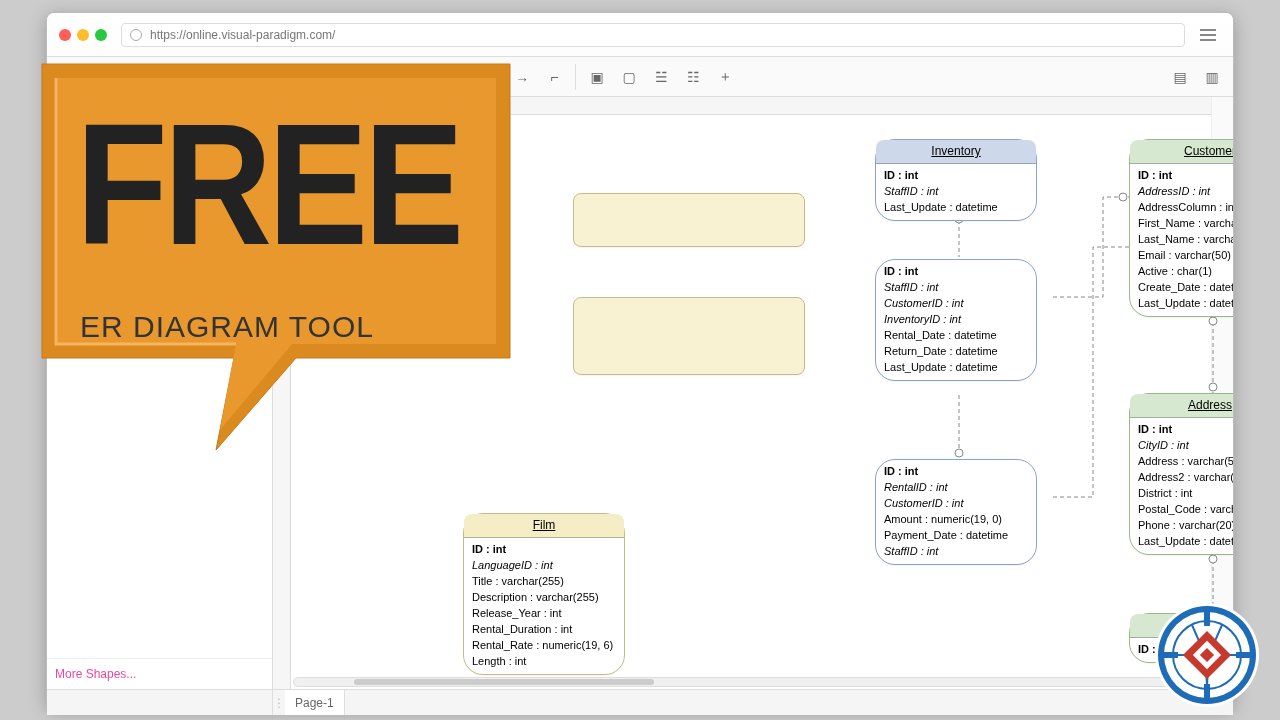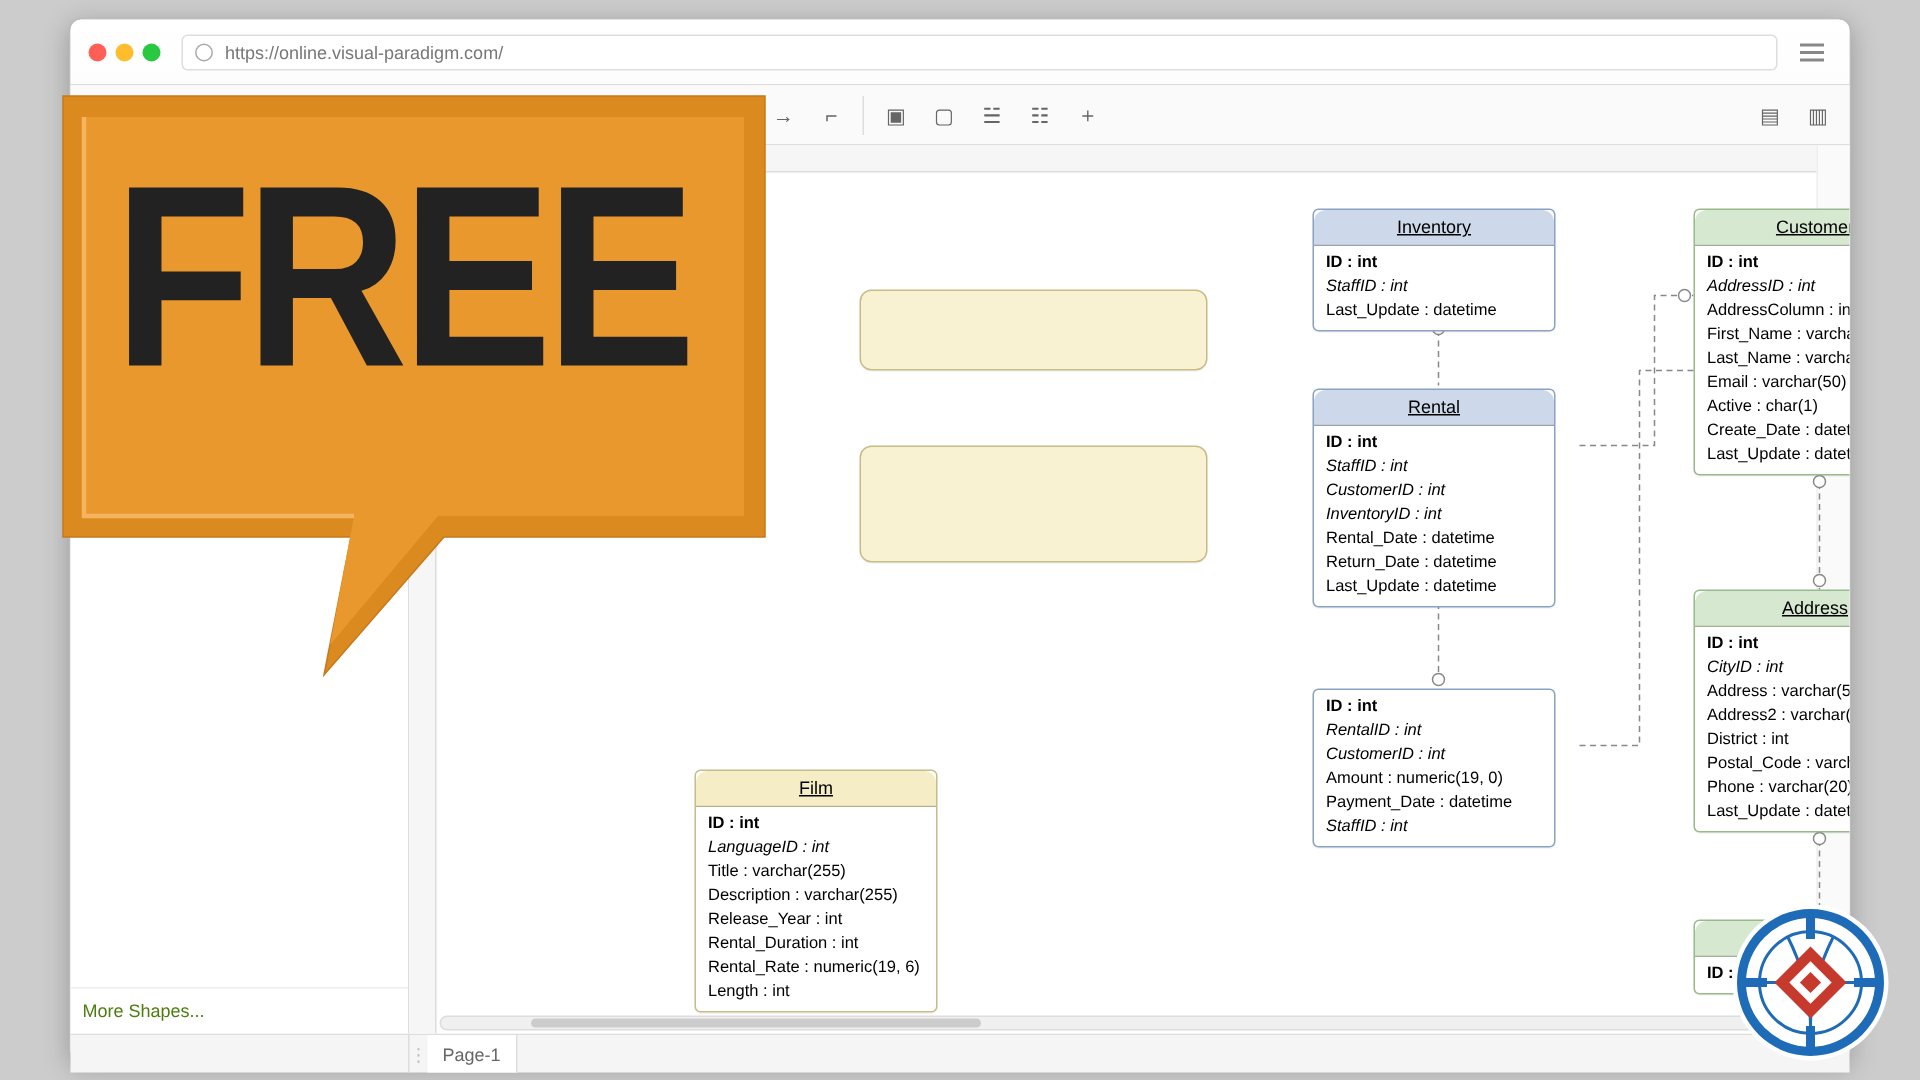--- a/index.html
+++ b/index.html
@@ -70,39 +70,39 @@
   .panelhdr{
     font-size:12px;padding:6px 8px;border-bottom:1px solid #eee;
     display:flex;align-items:center;gap:4px;color:#444;
   }
   .panelhdr .tri{font-size:9px;color:#888;}
   .palette{padding:8px;display:flex;flex-direction:column;gap:8px;}
   .swatch{width:28px;height:18px;border:1px solid #888;border-radius:3px;}
   .swatch.yellow{background:#f6e6b4;}
   .swatch.green{background:#cce8b5;}
   .moreshapes{
-    margin-top:auto;padding:8px;font-size:12px;color:#4d7c0f;border-top:1px solid #eee;
+    margin-top:auto;padding:8px;font-size:12px;color:#ec4899;border-top:1px solid #eee;
   }
   
   .canvas {
     flex:1; background:#fff; position:relative; overflow:hidden;
   }
   .rulerV{position:absolute;left:0;top:0;bottom:0;width:18px;background:#f6f6f6;border-right:1px solid #ddd;}
   .rulerH{position:absolute;left:0;top:0;right:0;height:18px;background:#f6f6f6;border-bottom:1px solid #ddd;}
   .mini{position:absolute;right:0;top:0;width:22px;bottom:0;background:#fafafa;border-left:1px solid #eee;}
   
   .footer{
     height:26px;border-top:1px solid #ddd;background:#f5f5f5;
     display:flex;align-items:center;font-size:12px;color:#666;
   }
   .footer .grip{width:226px;height:100%;border-right:1px solid #ddd;}
   .footer .tab{padding:0 10px;height:100%;display:flex;align-items:center;border-right:1px solid #ddd;background:#fff;}
   
   .entity{
-    position:absolute;border:1px solid #7a8ba0;border-radius:4px;
+    position:absolute;border:1px solid #7a8ba0;border-radius:20px;
     background:#fff;font-size:11px;line-height:1.45;
     box-shadow:0 1px 0 rgba(0,0,0,0.04);
   }
   .entity.blue .ehdr{background:#cdd9ea;}
   .entity.green .ehdr{background:#d6e8cf;}
   .entity.yellow .ehdr{background:#f5edc6;}
   .entity.blue{border-color:#8aa2c4;}
   .entity.green{border-color:#97b98b;}
   .entity.yellow{border-color:#c7bb87;}
   .ehdr{
@@ -250,21 +250,20 @@
       <div class="entity blue" style="left:602px;top:42px">
         <div class="ehdr">Inventory</div>
         <div class="erows">
             <div class="erow pk">ID : int</div>
             <div class="erow fk">StaffID : int</div>
             <div class="erow ">Last_Update : datetime</div>
           </div>
       </div>
 
       <div class="entity blue" style="left:602px;top:162px">
-        <div class="ehdr">Rental</div>
         <div class="erows">
             <div class="erow pk">ID : int</div>
             <div class="erow fk">StaffID : int</div>
             <div class="erow fk">CustomerID : int</div>
             <div class="erow fk">InventoryID : int</div>
             <div class="erow ">Rental_Date : datetime</div>
             <div class="erow ">Return_Date : datetime</div>
             <div class="erow ">Last_Update : datetime</div>
           </div>
       </div>
@@ -343,20 +342,21 @@
   </div>
 </div>
 
 <div class="banner">
   <svg class="flag" viewBox="0 0 480 400">
     <polygon points="6,6 474,6 474,300 260,300 180,392 198,300 6,300" fill="#db8a1f" stroke="#c6791b" stroke-width="1"></polygon>
     <polygon points="20,20 460,20 460,286 256,286 184,372 200,286 20,286" fill="#e8982c"></polygon>
     <polyline points="20,20 20,286 200,286" fill="none" stroke="#f6b45e" stroke-width="3"></polyline>
   </svg>
   <div class="maintxt">FREE</div>
+  <div class="subtxt">ER DIAGRAM TOOL</div>
 </div>
 
 <svg class="logo" viewBox="0 0 110 110">
   <circle cx="55" cy="55" r="52" fill="#fff"></circle>
   <g fill="#1e6bb8">
     <path d="M55 6a49 49 0 0 1 0 98 49 49 0 0 1 0-98zm0 6a43 43 0 1 0 0 86 43 43 0 0 0 0-86z"></path>
     <rect x="52" y="8" width="6" height="18"></rect>
     <rect x="52" y="84" width="6" height="18"></rect>
     <rect x="8" y="52" width="18" height="6"></rect>
     <rect x="84" y="52" width="18" height="6"></rect>

